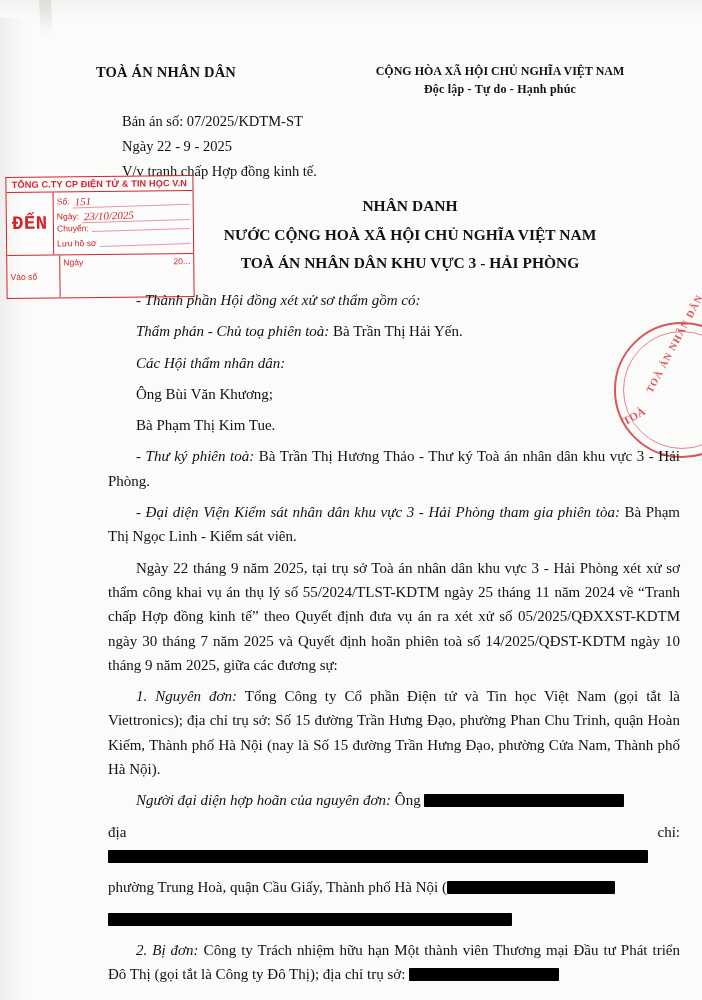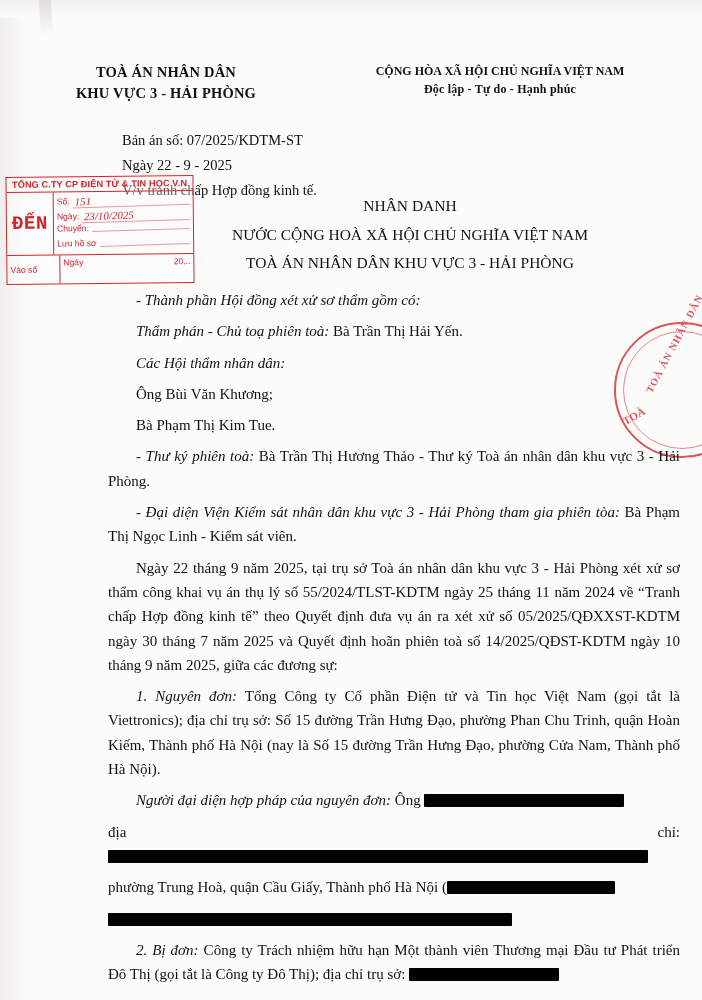--- a/index.html
+++ b/index.html
@@ -74,21 +74,21 @@
     font-size: 12px;
     font-weight: bold;
     line-height: 1.5;
     padding-right: 18px;
   }
   .hdr-right .line2 { letter-spacing: .2px; }
 
   
   .meta {
     position: absolute;
-    top: 128px;
+    top: 109px;
     left: 122px;
     width: 330px;
     font-size: 14.5px;
     line-height: 1.72;
   }
 
   
   .stamp {
     position: absolute;
     left: 6px;
@@ -149,37 +149,37 @@
     transform: rotate(-1.2deg);
   }
   .stamp-foot {
     display: flex;
     border-top: 1.2px solid #d2242a;
     font-size: 8.6px;
   }
   .stamp-foot .c1 {
     width: 46px;
     border-right: 1.2px solid #d2242a;
-    padding: 9px 3px;
+    padding: 16px 3px;
   }
   .stamp-foot .c2 {
     flex: 1;
     padding: 2px 3px;
     display: flex;
     justify-content: space-between;
   }
 
   
   .title-block {
     position: absolute;
     top: 192px;
     left: 136px;
     right: 18px;
     text-align: center;
-    font-weight: normal;
+    font-weight: bold;
     font-size: 16px;
     line-height: 1.85;
   }
   .title-block .t1 { font-size: 15.5px; }
   .title-block .t2 { font-size: 15.5px; }
   .title-block .t3 { font-size: 15.5px; }
 
   
   .body {
     position: absolute;
@@ -256,21 +256,20 @@
 <div id="page">
   <div class="scan-edge-left"></div>
   <div class="scan-edge-top"></div>
   <div class="scan-mark"></div>
 
   <div class="content">
 
     <div class="hdr">
       <div class="hdr-left">
         <div>TOÀ ÁN NHÂN DÂN</div>
-        <div>KHU VỰC 3 - HẢI PHÒNG</div>
       </div>
       <div class="hdr-right">
         <div>CỘNG HÒA XÃ HỘI CHỦ NGHĨA VIỆT NAM</div>
         <div class="line2">Độc lập - Tự do - Hạnh phúc</div>
       </div>
     </div>
 
     <div class="meta">
       <div>Bản án số: 07/2025/KDTM-ST</div>
       <div>Ngày 22 - 9 - 2025</div>
@@ -342,21 +341,21 @@
         <span class="bi">- Đại diện Viện Kiểm sát nhân dân khu vực 3 - Hải Phòng tham gia phiên tòa:</span><span> Bà Phạm Thị Ngọc Linh - Kiểm sát viên.</span>
       </p>
 
       <p class="ind">Ngày 22 tháng 9 năm 2025, tại trụ sở Toà án nhân dân khu vực 3 - Hải Phòng xét xử sơ thẩm công khai vụ án thụ lý số 55/2024/TLST-KDTM ngày 25 tháng 11 năm 2024 về “Tranh chấp Hợp đồng kinh tế” theo Quyết định đưa vụ án ra xét xử số 05/2025/QĐXXST-KDTM ngày 30 tháng 7 năm 2025 và Quyết định hoãn phiên toà số 14/2025/QĐST-KDTM ngày 10 tháng 9 năm 2025, giữa các đương sự:</p>
 
       <p class="ind">
         <span class="bi">1. Nguyên đơn:</span><span> Tổng Công ty Cổ phần Điện tử và Tin học Việt Nam (gọi tắt là Viettronics); địa chỉ trụ sở: Số 15 đường Trần Hưng Đạo, phường Phan Chu Trinh, quận Hoàn Kiếm, Thành phố Hà Nội (nay là Số 15 đường Trần Hưng Đạo, phường Cửa Nam, Thành phố Hà Nội).</span>
       </p>
 
       <p class="ind">
-        <span class="it">Người đại diện hợp pháp của nguyên đơn:</span><span> Ông </span><span class="red" style="width:200px"></span>
+        <span class="it">Người đại diện hợp hoãn của nguyên đơn:</span><span> Ông </span><span class="red" style="width:200px"></span>
       </p>
 
       <p>
         <span>địa chỉ: </span><span class="red" style="width:540px"></span>
       </p>
 
       <p>
         <span>phường Trung Hoà, quận Cầu Giấy, Thành phố Hà Nội (</span><span class="red" style="width:168px"></span>
       </p>
 

